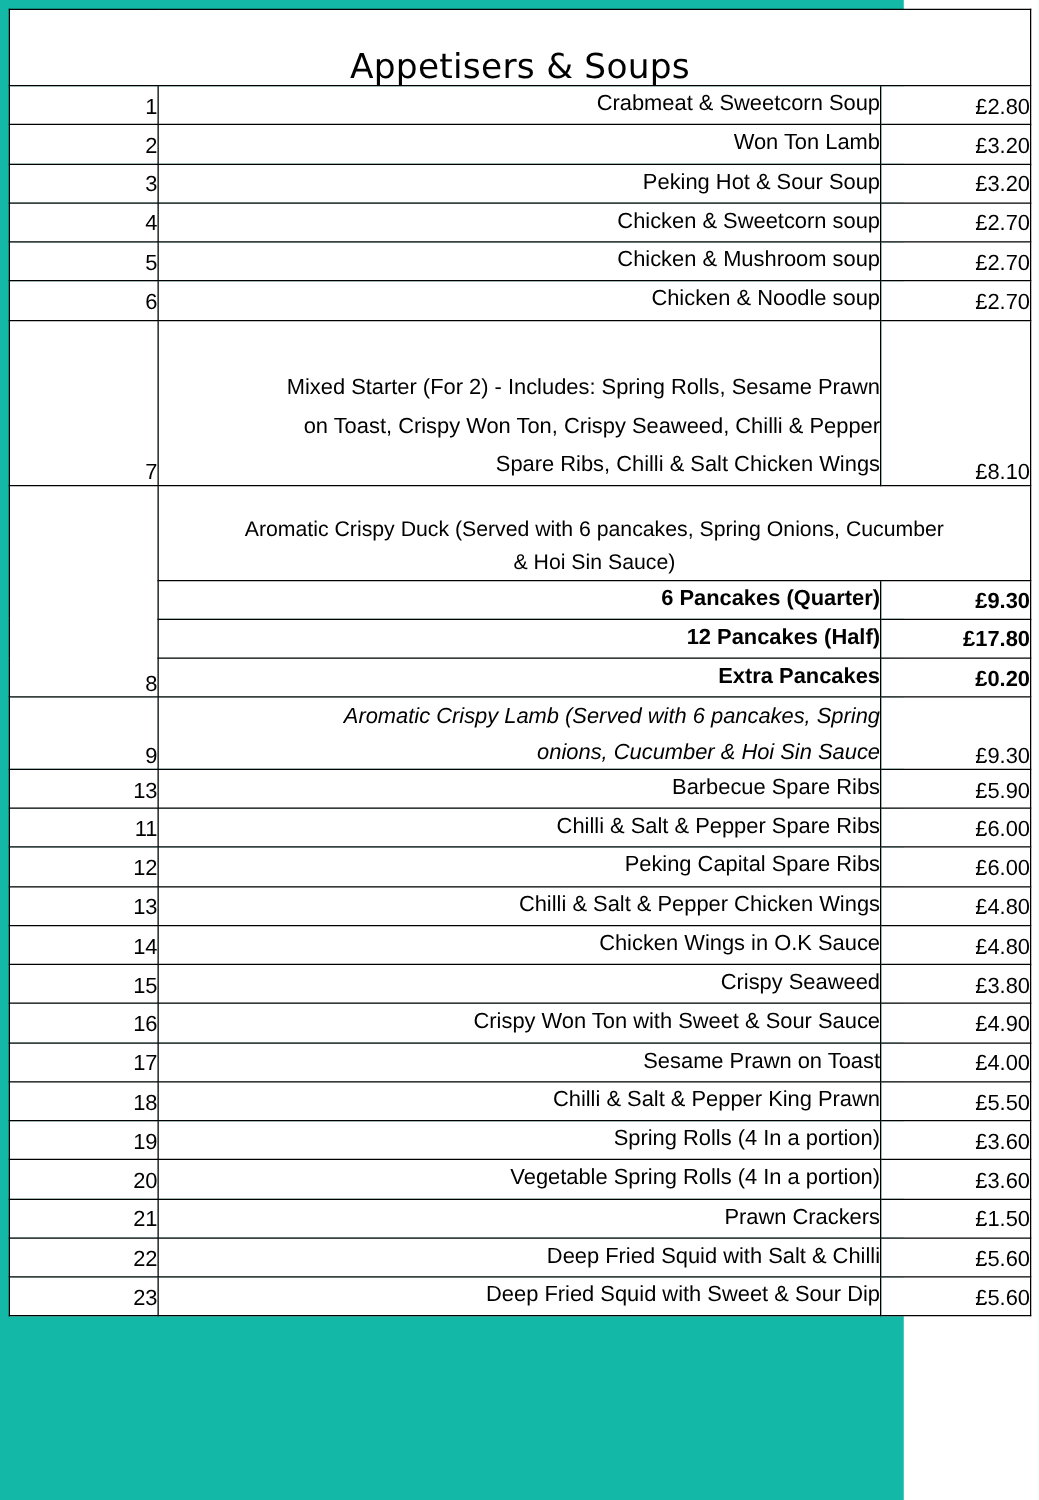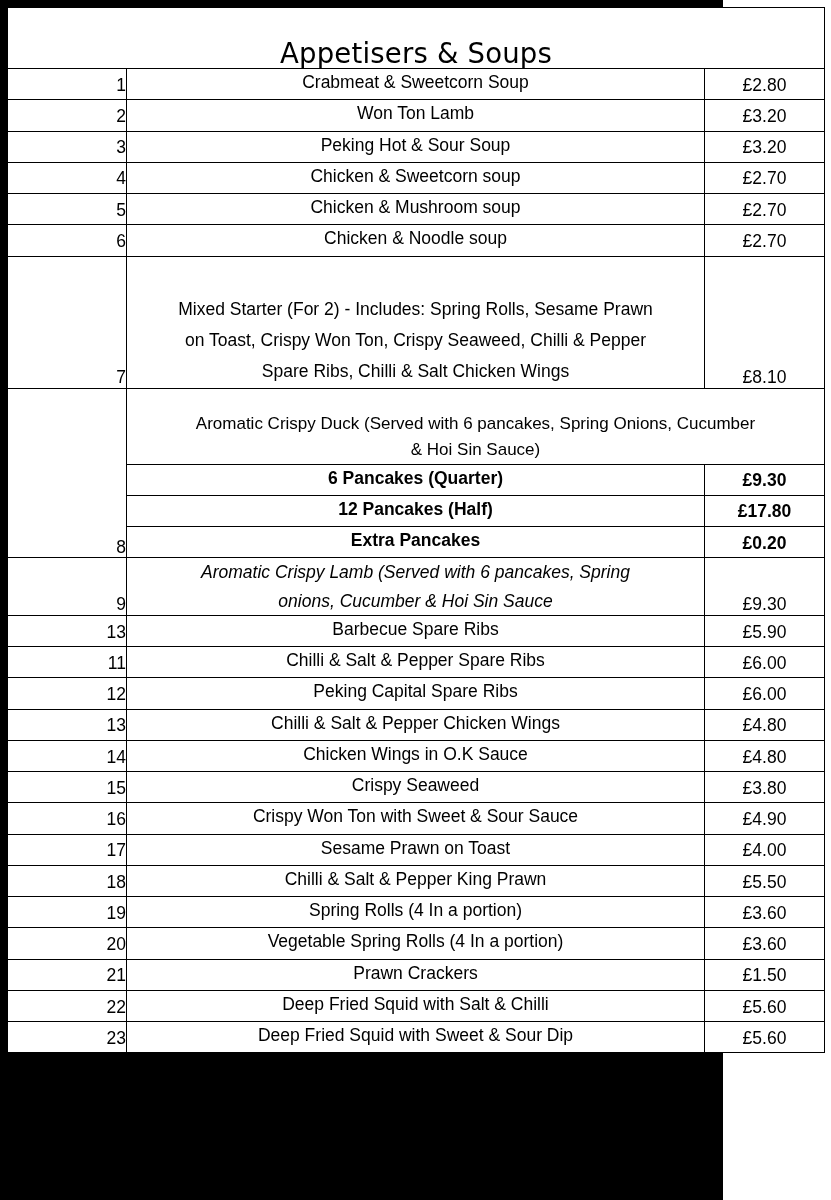--- a/index.html
+++ b/index.html
@@ -13,21 +13,21 @@
   body {
     font-family: "Liberation Sans", sans-serif;
     color: #000000;
     -webkit-font-smoothing: antialiased;
   }
 
   .page {
     position: relative;
     width: 723px;
     height: 1200px;
-    background: #000000;
+    background: #14b8a6;
     padding: 0;
   }
 
   .menu-table {
     position: absolute;
     left: 7px;
     top: 7px;
     width: 817px;
     border-collapse: collapse;
     table-layout: fixed;
@@ -64,28 +64,28 @@
   
   .num {
     text-align: right;
     padding: 0 5px 3px 0;
     font-size: 17.5px;
     font-stretch: condensed;
     line-height: 1.18;
     white-space: nowrap;
   }
   .desc {
-    text-align: center;
+    text-align: right;
     padding: 0 4px 3px 6px;
     font-size: 17.5px;
     font-stretch: condensed;
     line-height: 1.50;
   }
   .price {
-    text-align: center;
+    text-align: right;
     padding: 0 7px 3px 0;
     font-size: 17.5px;
     font-stretch: condensed;
     line-height: 1.18;
     white-space: nowrap;
   }
 
   
   tr.std td { height: 31px; }
   tr.std .num,

